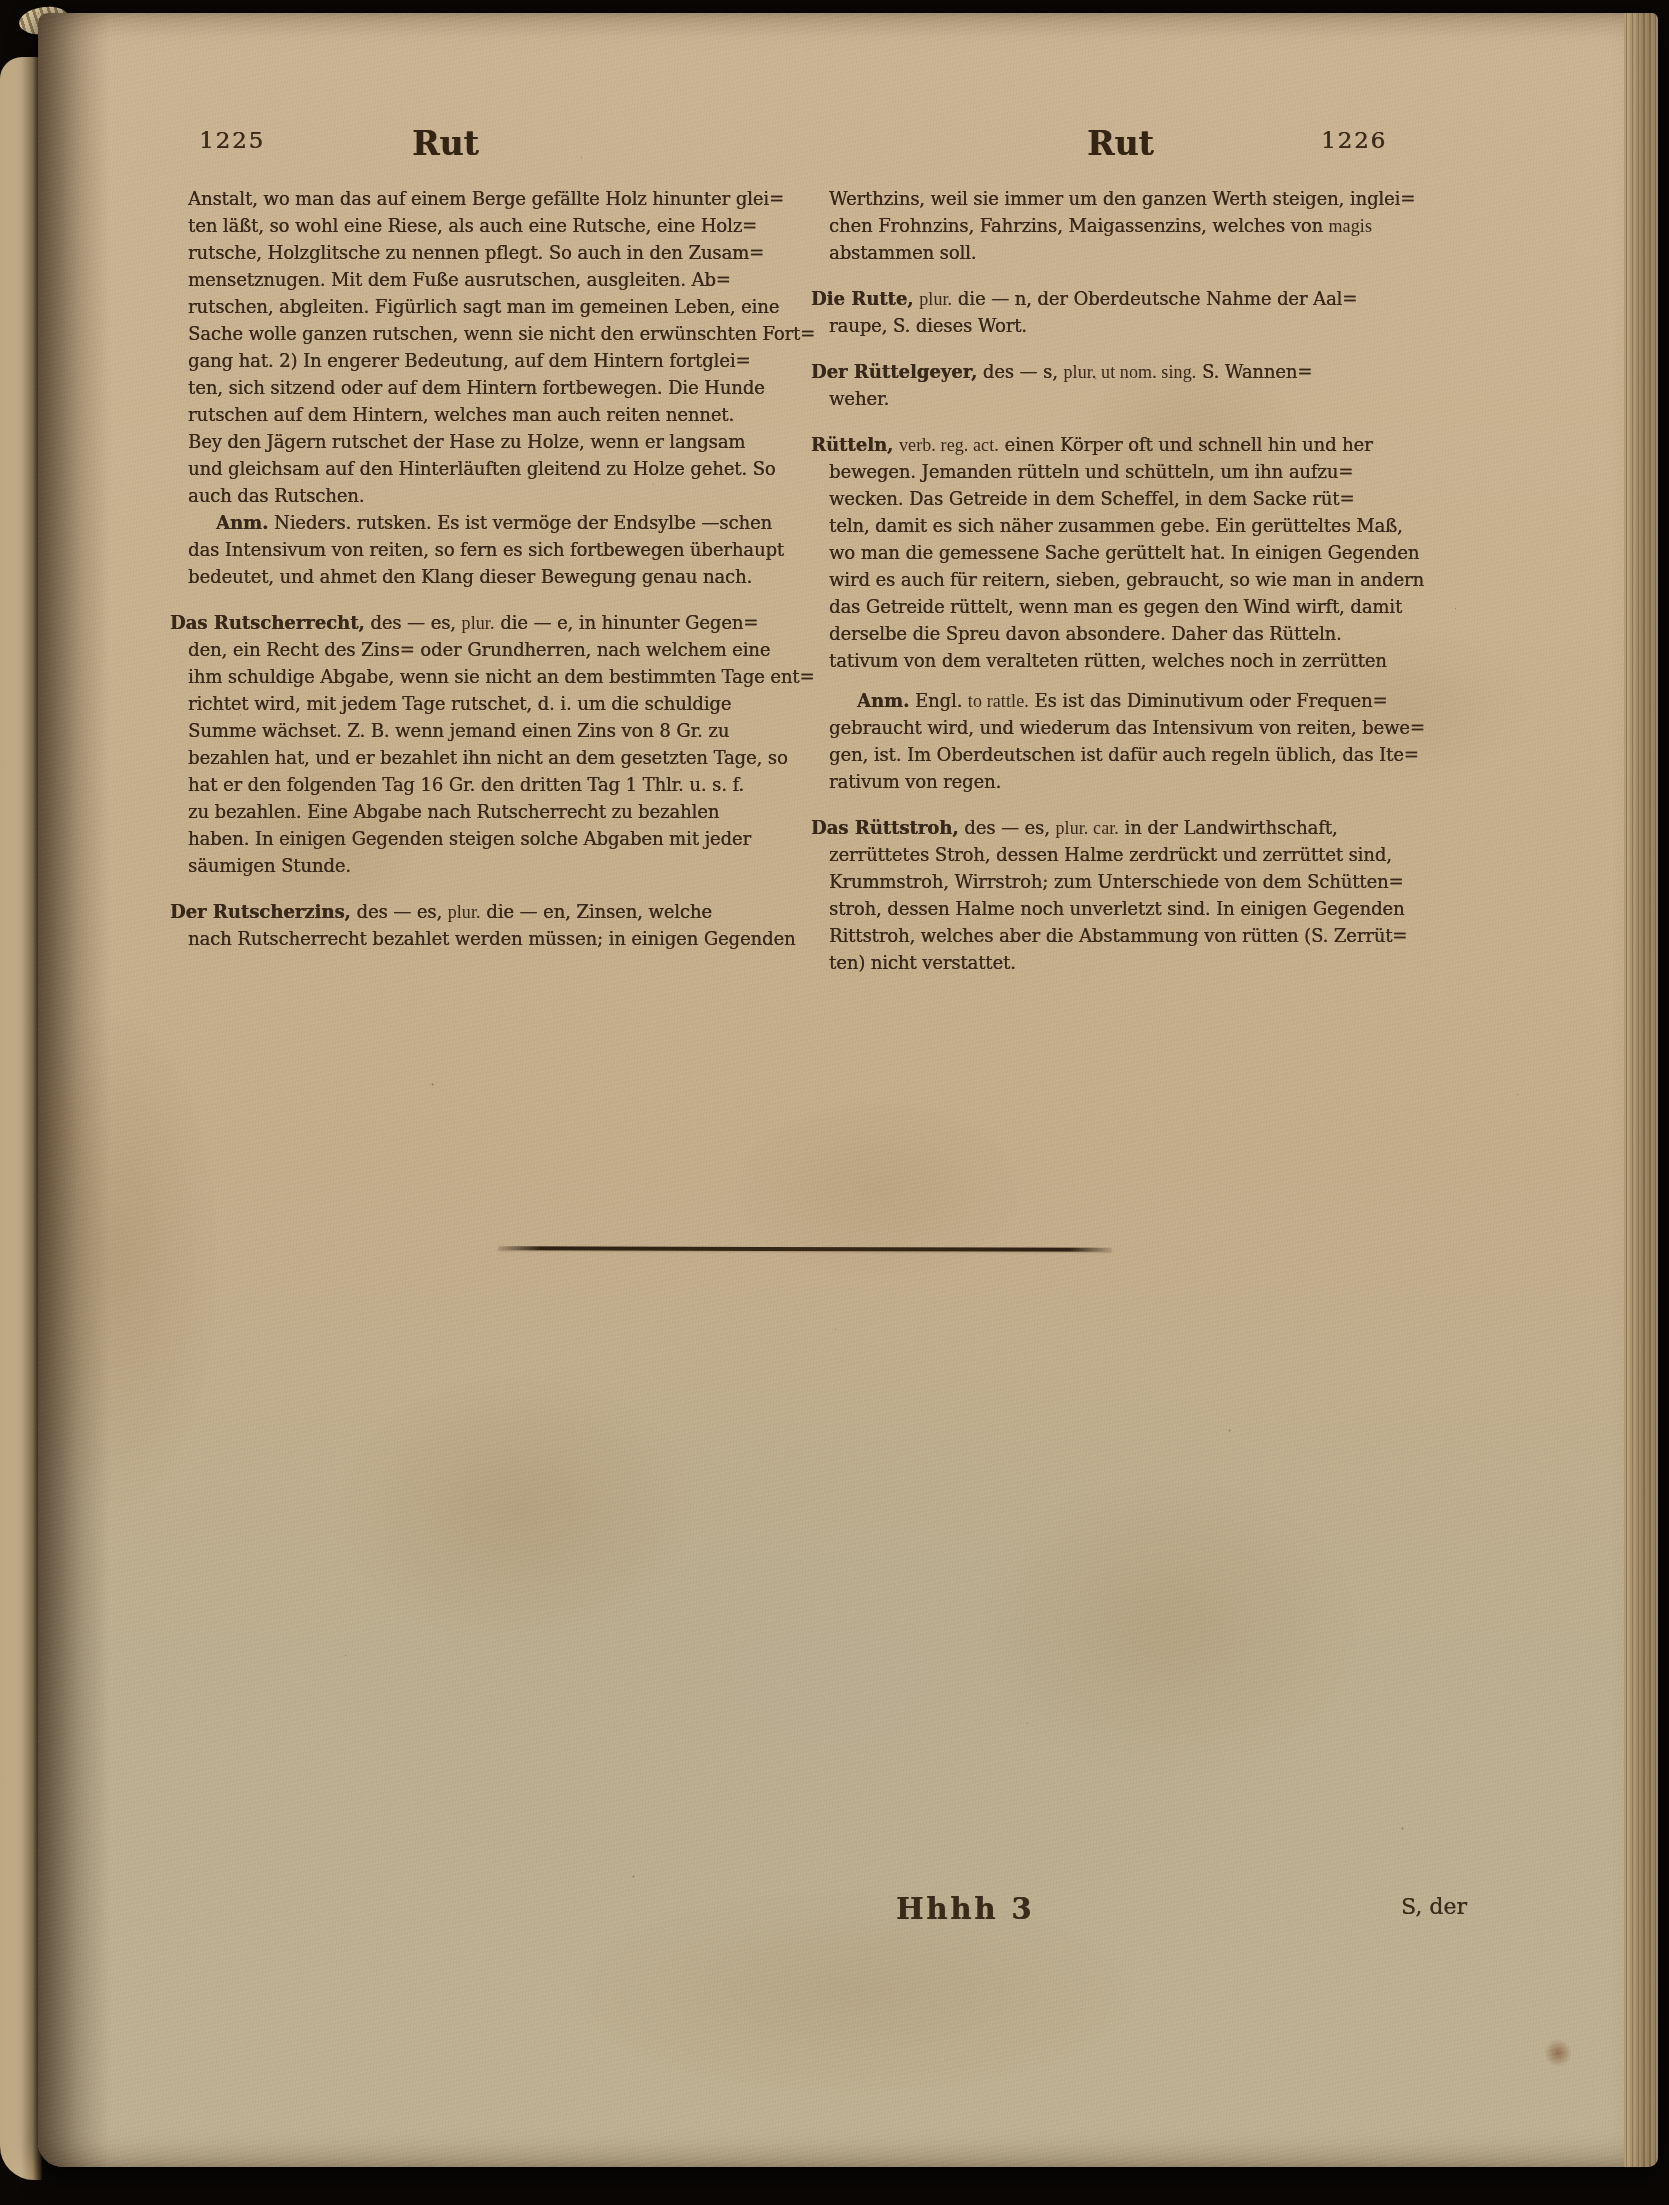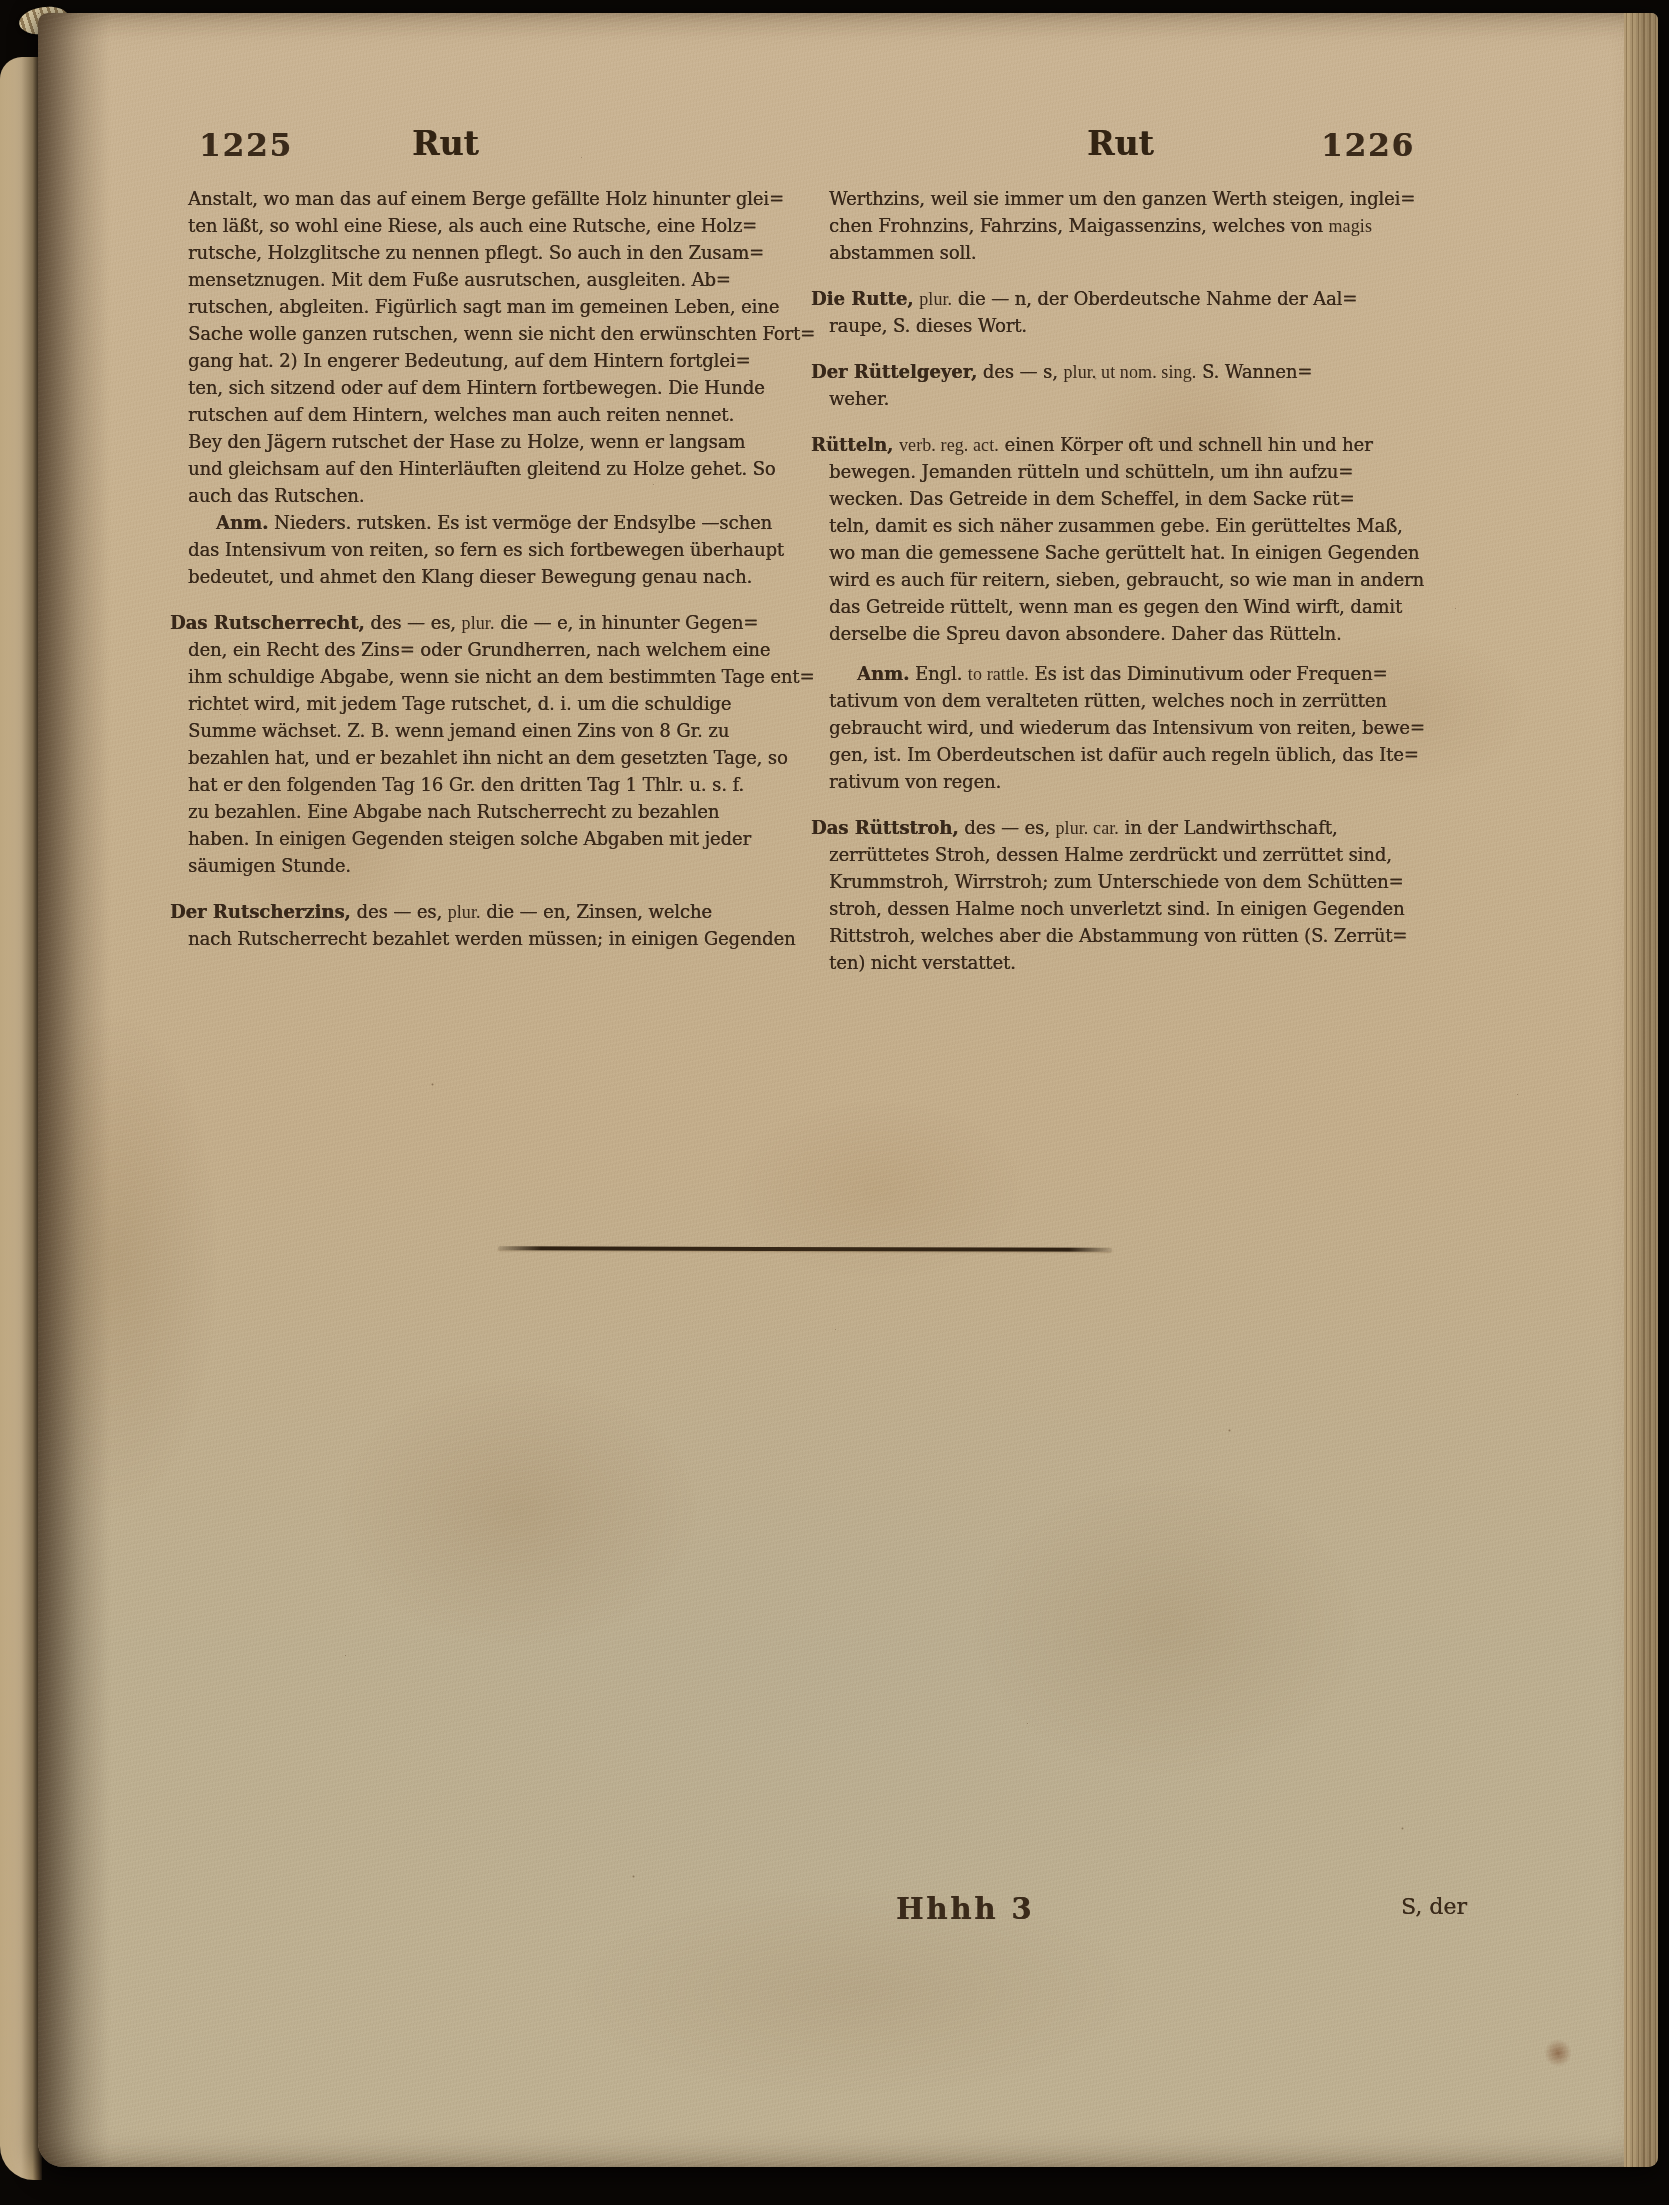--- a/index.html
+++ b/index.html
@@ -73,23 +73,22 @@
       259px 298px 0 0.5px rgba(85,60,35,.55), 615px 471px 0 0 rgba(85,60,35,.5),
       1057px 365px 0 0.5px rgba(90,65,40,.45), 1417px 595px 0 0 rgba(85,60,35,.5),
       394px 1071px 0 0.5px rgba(85,60,35,.5), 797px 1316px 0 0 rgba(85,60,35,.45),
       1191px 1417px 0 0.5px rgba(90,62,36,.5), 307px 1642px 0 0 rgba(85,60,35,.5),
       595px 1863px 0 0.5px rgba(85,60,35,.45), 989px 1710px 0 0 rgba(85,60,35,.5),
       1364px 1815px 0 0.5px rgba(85,60,35,.45), 1479px 1081px 0 0 rgba(85,60,35,.5),
       202px 701px 0 0 rgba(85,60,35,.5), 951px 749px 0 0 rgba(85,60,35,.4),
       1253px 207px 0 0 rgba(85,60,35,.5), 543px 144px 0 0 rgba(85,60,35,.45);
   }
   .pagenum{
-    position:absolute;font-size:31px;letter-spacing:1.9px;color:#3a2a1a;z-index:4;
+    position:absolute;font-size:23px;letter-spacing:1.9px;color:#3a2a1a;z-index:4;
     text-shadow:0.5px 0 0 rgba(56,40,26,.85);
-    font-weight:bold;
   }
   .running-head{
     position:absolute;font-size:33px;font-weight:bold;color:#3223130;z-index:4;
     color:#332413;text-shadow:0.6px 0 0 rgba(50,35,20,.8);
   }
   .col{position:absolute;top:172px;z-index:4;}
   .col-left{left:101px;width:692px;margin-left:31px;}
   .col-right{left:773px;width:696px;}
   .line{
     white-space:nowrap;height:27px;line-height:27px;font-size:18px;letter-spacing:-0.1px;
@@ -173,22 +172,22 @@
       <div class="line ind0 gap1"><span class="hw">Der Rüttelgeyer,</span><span> des — s, </span><span class="la">plur. ut nom. sing.</span><span> S. Wannen=</span></div>
       <div class="line ind1"><span>weher.</span></div>
       <div class="line ind0 gap1"><span class="hw">Rütteln,</span><span> </span><span class="la">verb. reg. act.</span><span> einen Körper oft und schnell hin und her</span></div>
       <div class="line ind1"><span>bewegen.  Jemanden rütteln und schütteln, um ihn aufzu=</span></div>
       <div class="line ind1"><span>wecken.  Das Getreide in dem Scheffel, in dem Sacke rüt=</span></div>
       <div class="line ind1"><span>teln, damit es sich näher zusammen gebe.  Ein gerütteltes Maß,</span></div>
       <div class="line ind1"><span>wo man die gemessene Sache gerüttelt hat.  In einigen Gegenden</span></div>
       <div class="line ind1"><span>wird es auch für reitern, sieben, gebraucht, so wie man in andern</span></div>
       <div class="line ind1"><span>das Getreide rüttelt, wenn man es gegen den Wind wirft, damit</span></div>
       <div class="line ind1"><span>derselbe die Spreu davon absondere.  Daher das Rütteln.</span></div>
+      <div class="line ind1"><span>tativum von dem veralteten rütten, welches noch in zerrütten</span></div>
       <div class="line ind2 gap2"><span class="hw">Anm.</span><span> Engl. </span><span class="la">to rattle.</span><span> Es ist das Diminutivum oder Frequen=</span></div>
-      <div class="line ind1"><span>tativum von dem veralteten rütten, welches noch in zerrütten</span></div>
       <div class="line ind1"><span>gebraucht wird, und wiederum das Intensivum von reiten, bewe=</span></div>
       <div class="line ind1"><span>gen, ist.  Im Oberdeutschen ist dafür auch regeln üblich, das Ite=</span></div>
       <div class="line ind1"><span>rativum von regen.</span></div>
       <div class="line ind0 gap1"><span class="hw">Das Rüttstroh,</span><span> des — es, </span><span class="la">plur. car.</span><span> in der Landwirthschaft,</span></div>
       <div class="line ind1"><span>zerrüttetes Stroh,  dessen Halme zerdrückt und zerrüttet sind,</span></div>
       <div class="line ind1"><span>Krummstroh, Wirrstroh;  zum Unterschiede von dem Schütten=</span></div>
       <div class="line ind1"><span>stroh, dessen Halme noch unverletzt sind.   In einigen Gegenden</span></div>
       <div class="line ind1"><span>Rittstroh, welches aber die Abstammung von rütten (S. Zerrüt=</span></div>
       <div class="line ind1"><span>ten) nicht verstattet.</span></div>
     </div>

